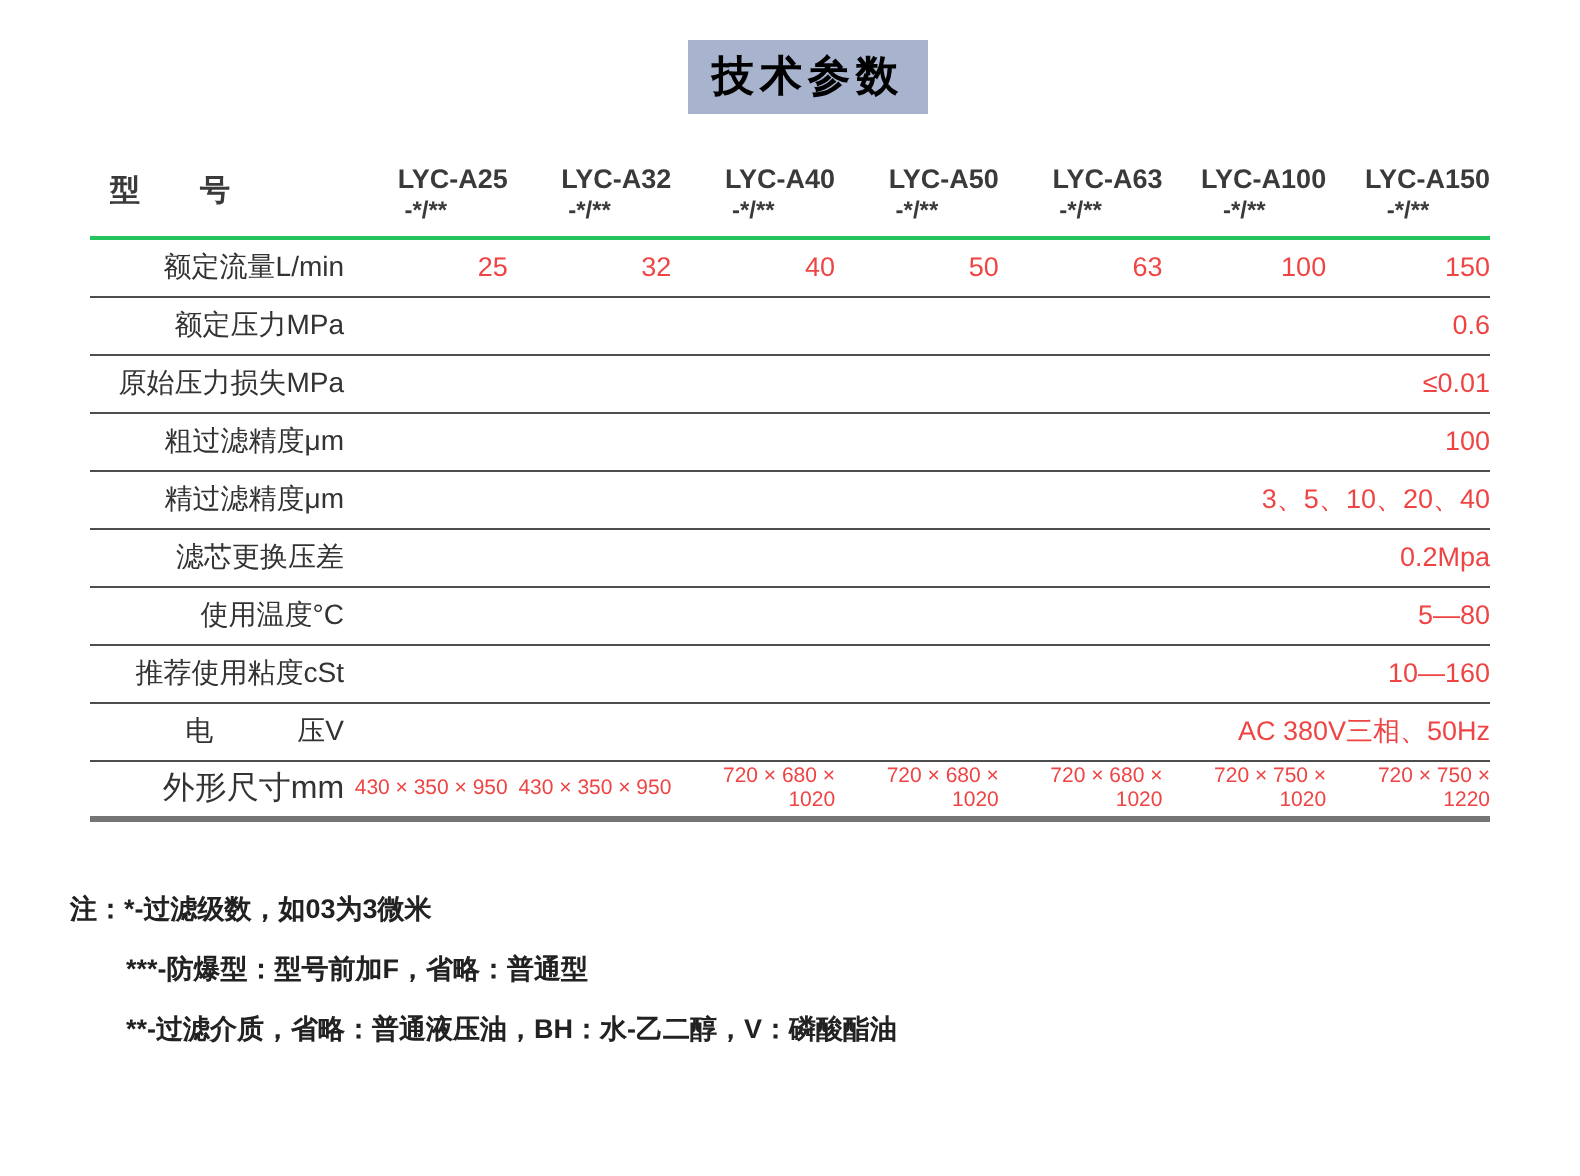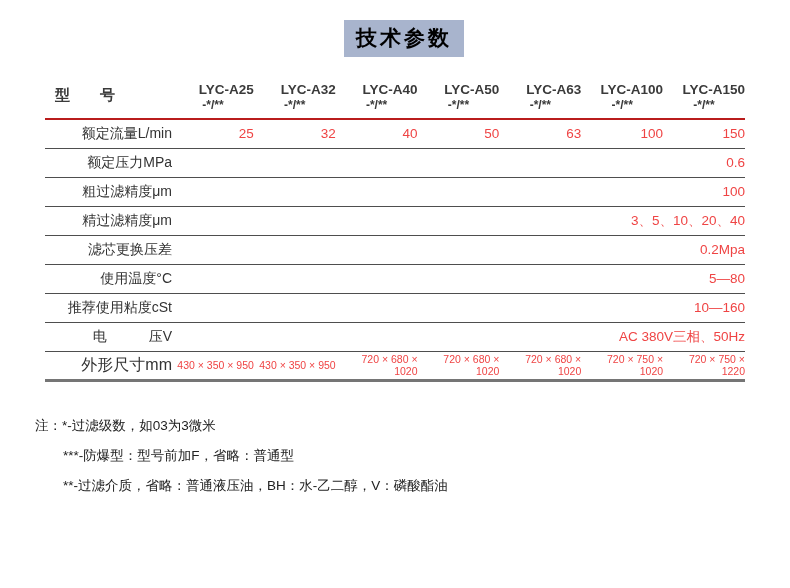--- a/index.html
+++ b/index.html
@@ -25,21 +25,21 @@
   }
   table.spec-table {
     border-collapse: collapse;
     table-layout: fixed;
     width: 700px;
     margin: 23px 0 0 45px;
   }
   col.c-label { width: 127px; }
   col.c-data  { width: 81.85px; }
   thead th {
-    border-bottom: 2px solid #b91c1c;
+    border-bottom: 2px solid #22c55e;
     font-weight: bold;
     vertical-align: top;
     padding: 2px 0 6px 0;
   }
   th.row-label-hd {
     text-align: left;
     font-size: 15px;
     padding-left: 10px;
     padding-top: 6px;
     color: #3a3a3a;
@@ -63,21 +63,21 @@
     white-space: nowrap;
   }
   tbody tr.dims td { font-size: 10.5px; letter-spacing: 0; }
   tbody tr.dims td.row-label { font-size: 16px; }
   tbody tr:last-child td { border-bottom: 3px solid #757575; }
   .notes {
     margin: 29px 0 0 35px;
     font-size: 13.5px;
     color: #222222;
   }
-  .note-line { line-height: 30px; white-space: nowrap; }
+  .note-line { line-height: 30px; white-space: nowrap; font-weight: bold; }
   .note-line.indent { padding-left: 28px; }
 </style>
 </head>
 <body>
 
 <div class="page">
 
   <div class="title-wrap">
     <span class="title" style="background: rgb(168, 180, 205);">技术参数</span>
   </div>
@@ -135,20 +135,24 @@
         <td>50</td>
         <td>63</td>
         <td>100</td>
         <td>150</td>
       </tr>
       <tr>
         <td class="row-label">额定压力MPa</td>
         <td colspan="7">0.6</td>
       </tr>
       <tr>
+        <td class="row-label">原始压力损失MPa</td>
+        <td colspan="7">≤0.01</td>
+      </tr>
+      <tr>
         <td class="row-label">粗过滤精度μm</td>
         <td colspan="7">100</td>
       </tr>
       <tr>
         <td class="row-label">精过滤精度μm</td>
         <td colspan="7">3、5、10、20、40</td>
       </tr>
       <tr>
         <td class="row-label">滤芯更换压差</td>
         <td colspan="7">0.2Mpa</td>

